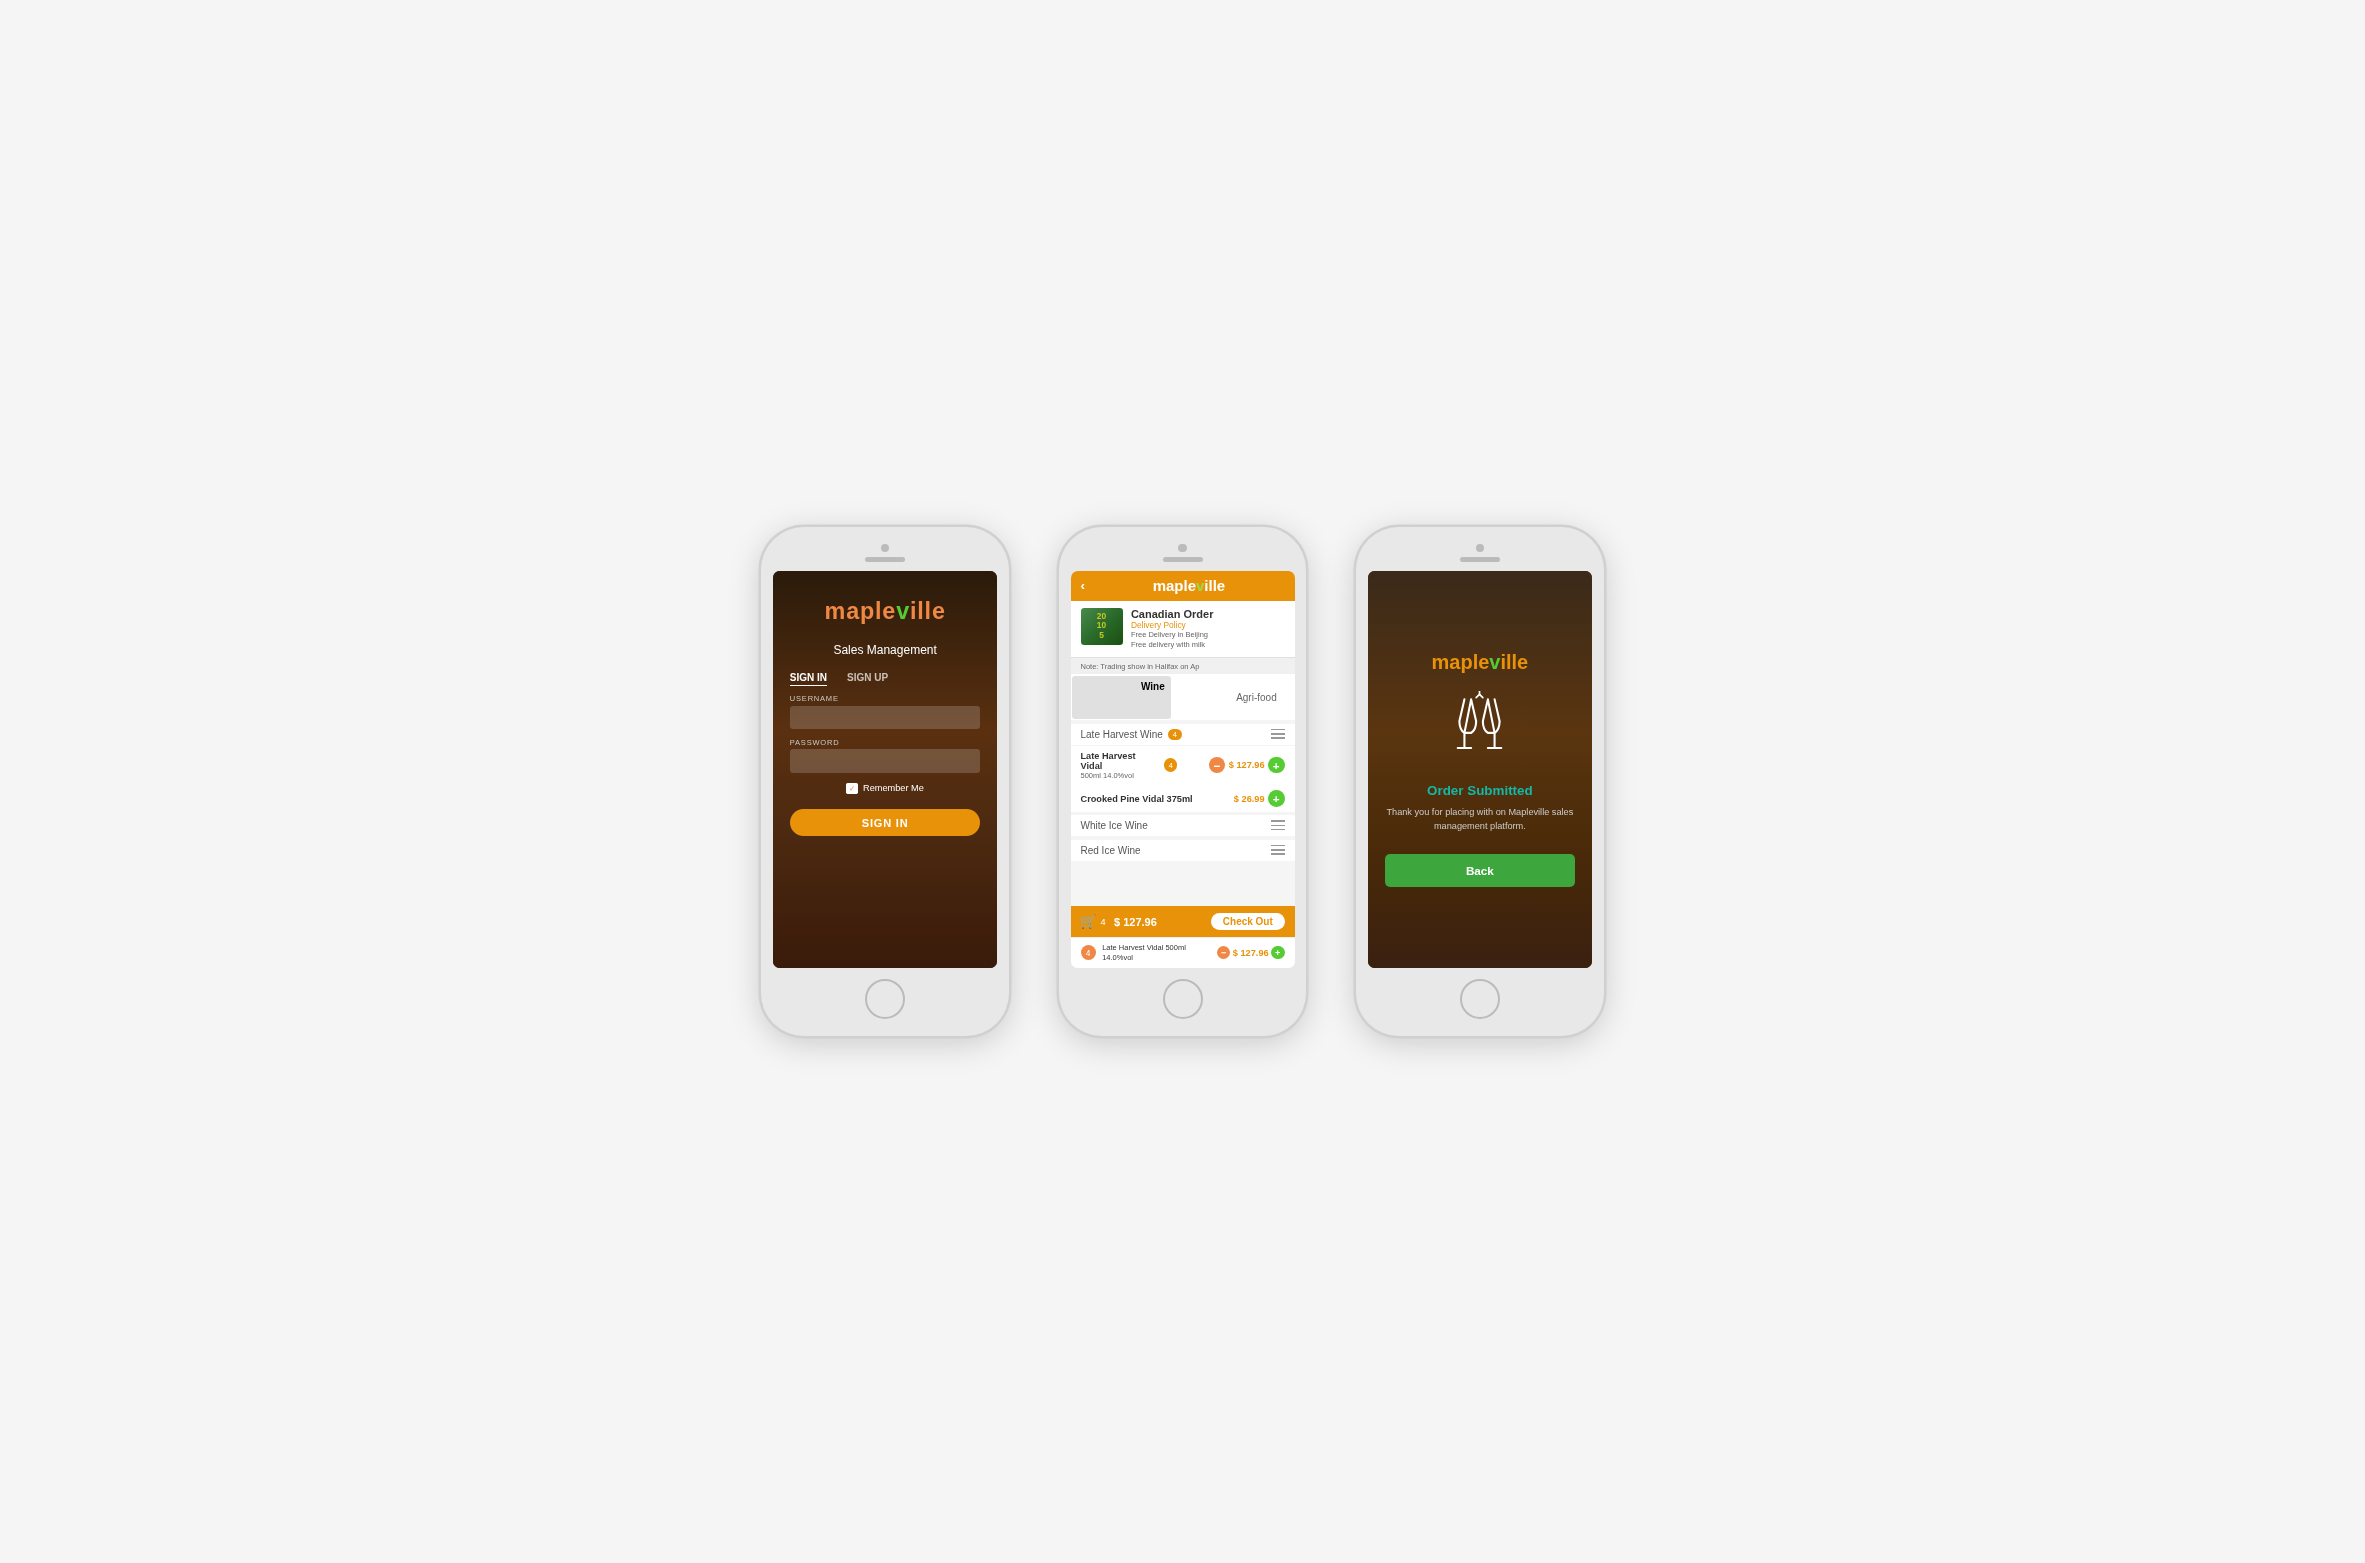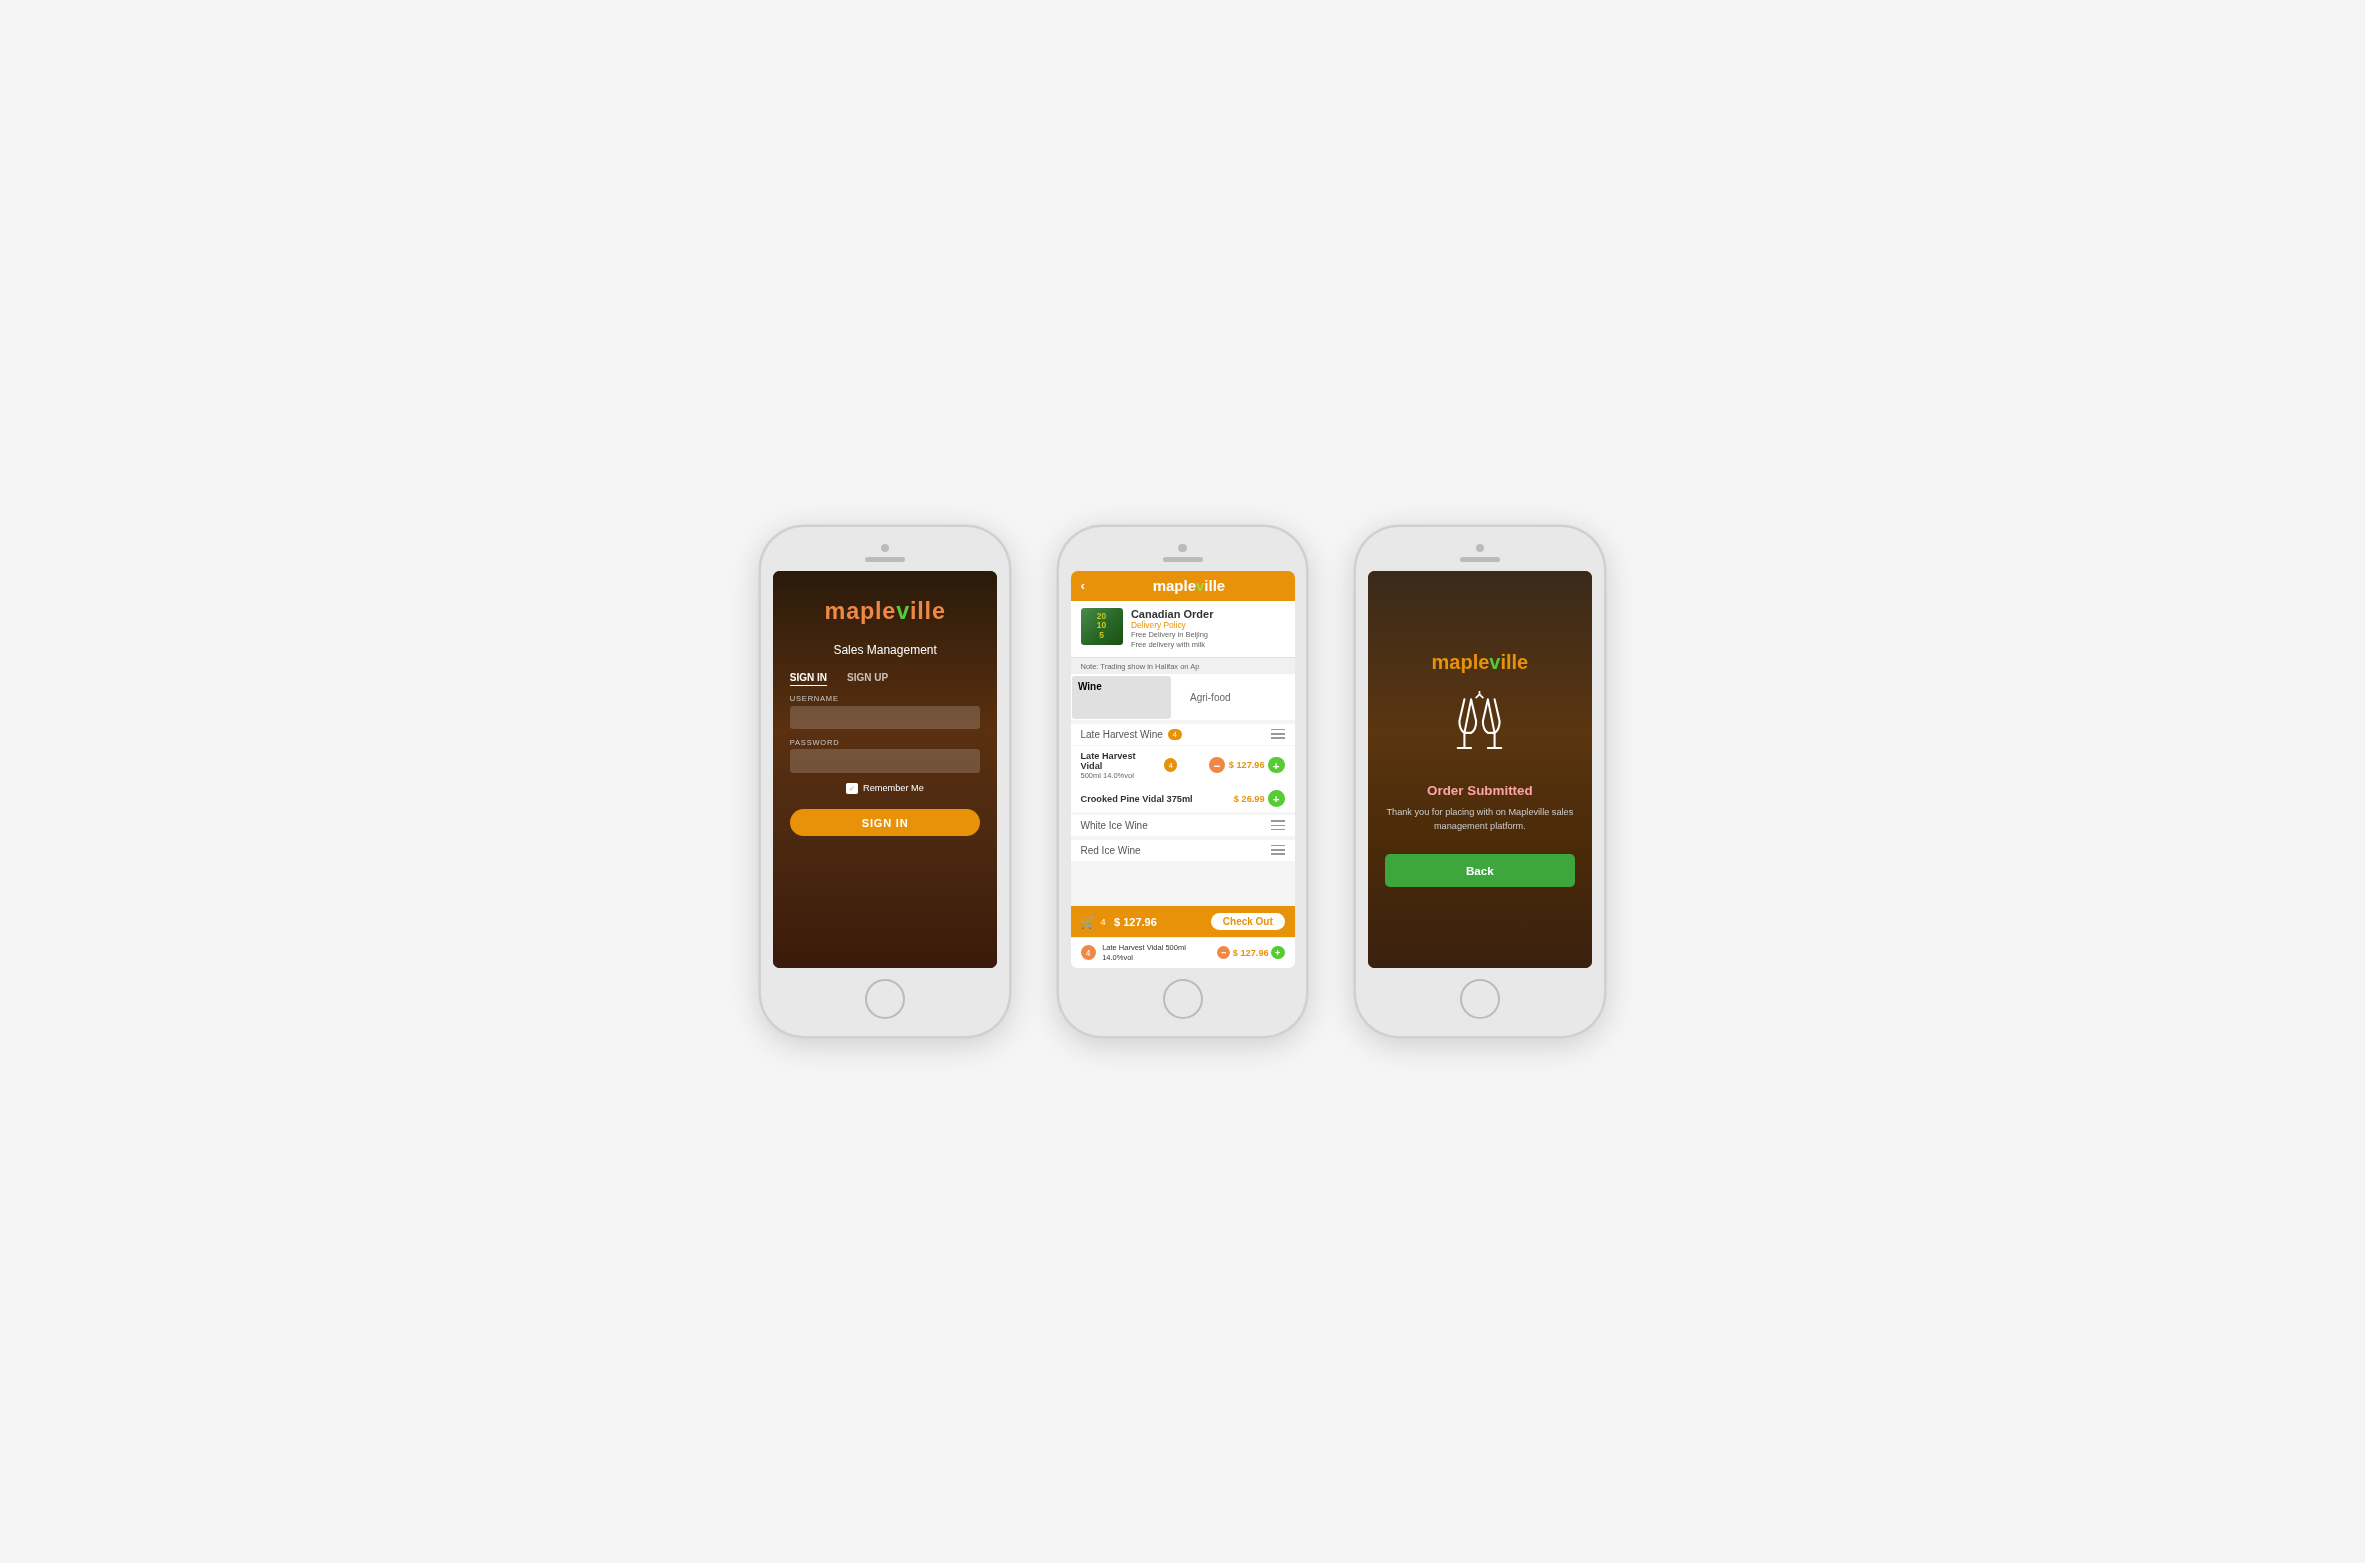--- a/index.html
+++ b/index.html
@@ -245,21 +245,21 @@
       padding: 3.3px 10px;
       border-top: 0.8px solid #e0e0e0;
     }
     .tabs-row {
       display: flex;
       background: #fff;
       margin: 0;
     }
     .tab-btn {
       flex: 1;
-      text-align: left;
+      text-align: right;
       padding: 5.8px;
       font-size: 10px;
       cursor: pointer;
     }
     .tab-btn.active {
       background: #e0e0e0;
       border-radius: 3.3px;
       margin: 1.7px;
       font-weight: 600;
     }
@@ -438,21 +438,21 @@
       font-weight: 700;
       text-align: center;
       margin-bottom: 16.7px;
     }
     .wine-glasses-icon {
       font-size: 50px;
       margin-bottom: 13.4px;
       color: #fff;
     }
     .submitted-title {
-      color: #fca5a5;
+      color: #14b8a6;
       font-size: 13.4px;
       font-weight: 600;
       margin-bottom: 8.4px;
       text-align: center;
     }
     .submitted-desc {
       color: #ccc;
       font-size: 9.2px;
       text-align: center;
       line-height: 1.5;

